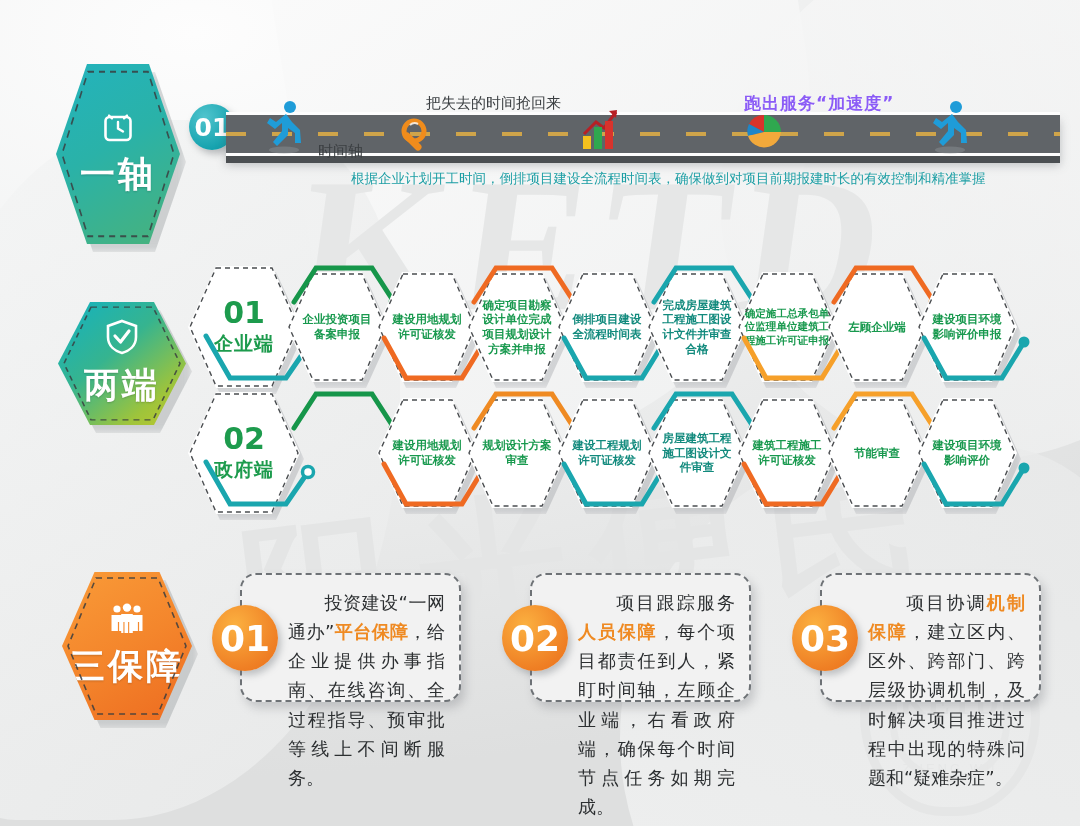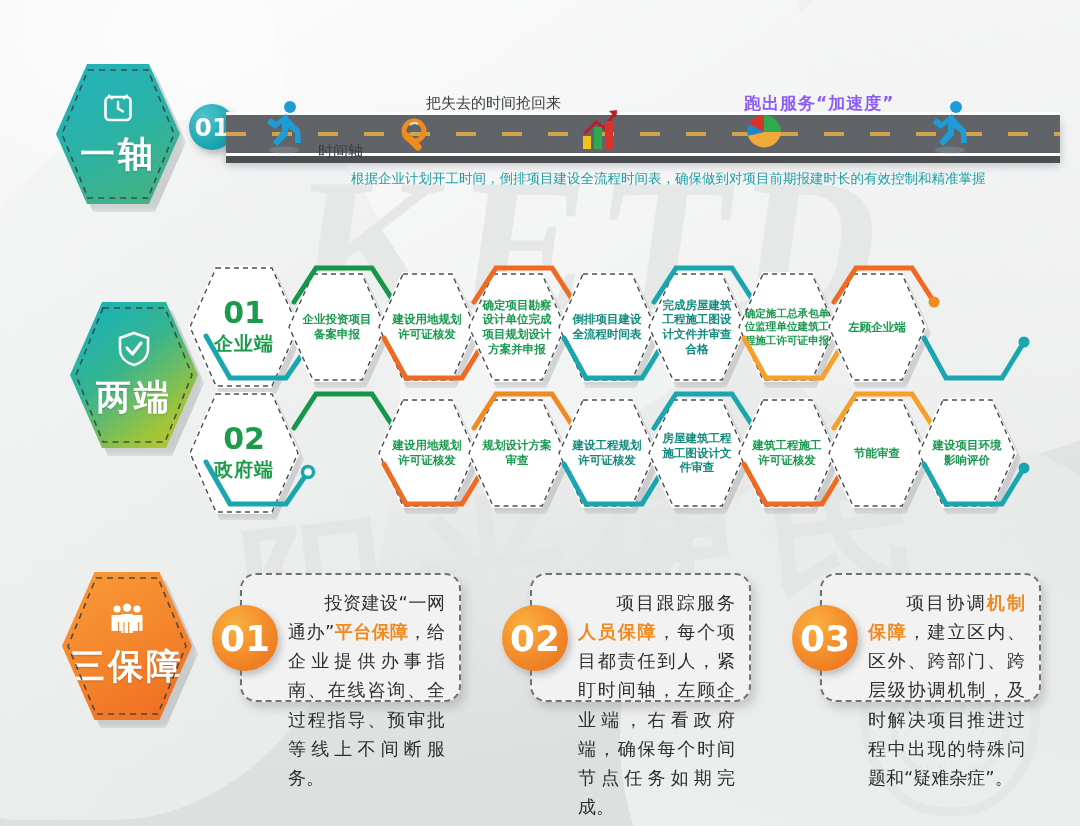--- a/index.html
+++ b/index.html
@@ -237,21 +237,21 @@
   <div class="wm wm-ketd">KETD</div>
   <div class="wm wm-cn">阳光便民</div>
   <div class="seal">
     <div class="ring"></div>
     <div class="shield"></div>
     <div class="stxt">KETD</div>
     <div class="stxt2">ZHENG WU</div>
   </div>
 </div>
 
-<div class="bighex-wrap" style="left:56px; top:64px; width:124px; height:140px; z-index:4;">
+<div class="bighex-wrap" style="left:56px; top:64px; width:124px; height:180px; z-index:4;">
   <div class="bighex-shadow"></div>
   <div class="bighex" style="background:linear-gradient(150deg,#23b3bd 0%,#2ab2a8 45%,#49b27a 100%);">
     <span class="ico">
       <svg width="34" height="34" viewBox="0 0 34 34">
         <rect x="4.5" y="6" width="25" height="23" rx="4" fill="none" stroke="#fff" stroke-width="2.6"></rect>
         <circle cx="17" cy="17.5" r="0" fill="#fff"></circle>
         <path d="M17 11 L17 17.5 L22 20.5" fill="none" stroke="#fff" stroke-width="2.4" stroke-linecap="round"></path>
         <path d="M8 4.5 L11 7.5 M26 4.5 L23 7.5" stroke="#fff" stroke-width="2.2" stroke-linecap="round"></path>
       </svg>
     </span>
@@ -312,21 +312,21 @@
       <path d="M24 16 L14 24 L8 20 L5 25 L13 31 L20 25 L20 33 L11 44 L15 48 L26 37 L26 30 L33 35 L33 45 L39 45 L38 32 L30 24 Z" fill="#1f9cd8"></path>
     </svg>
   </span>
 
   <div class="tl-label" style="left:318px; top:94px;margin-top:48px;">时间轴</div>
   <div class="tl-label" style="left:426px; top:94px;">把失去的时间抢回来</div>
   <div class="tl-accent" style="left:744px; top:92px;">跑出服务“加速度”</div>
   <div class="tl-caption" style="left:328px; top:170px;margin-left:23px;">根据企业计划开工时间，倒排项目建设全流程时间表，确保做到对项目前期报建时长的有效控制和精准掌握</div>
 </div>
 
-<div class="bighex-wrap" style="left:70px; top:302px; width:128px; height:146px; z-index:4;">
+<div class="bighex-wrap" style="left:58px; top:302px; width:128px; height:123px; z-index:4;">
   <div class="bighex-shadow"></div>
   <div class="bighex" style="background:linear-gradient(140deg,#12b2c3 0%,#36b48f 42%,#9ec43b 78%,#c2c82a 100%);">
     <span class="ico">
       <svg width="36" height="38" viewBox="0 0 36 38">
         <path d="M18 3 L32 8 V19 C32 28 25 33 18 35 C11 33 4 28 4 19 V8 Z" fill="none" stroke="#fff" stroke-width="2.6"></path>
         <path d="M11 18 L16.5 24 L25 13" fill="none" stroke="#fff" stroke-width="3.2" stroke-linecap="round" stroke-linejoin="round"></path>
       </svg>
     </span>
     <span class="ttl">两端</span>
   </div>
@@ -443,20 +443,29 @@
     </div>
     <svg class="dashborder" viewBox="0 0 100 110" preserveAspectRatio="none">
       <polygon points="26,2 75,2 98,55 75,108 26,108 2,55" fill="none" stroke="#4a4d50" stroke-width="1.4" stroke-dasharray="5 4"></polygon>
     </svg>
   </div>
   <svg class="conn" style="left:828px; top:262px; width:116px; height:52px;" viewBox="0 0 116 52">
     <path d="M6 40 L28 6 L84 6 L106 40" fill="none" stroke="#ef6a22" stroke-width="5" stroke-linecap="round"></path>
     <circle cx="106" cy="40" r="5.5" fill="#ef8a22"></circle>
   </svg>
 
+  <div class="fhex" style="left:917px; top:272px;">
+    <div class="sh"></div>
+    <div class="bd">
+      <span class="lbl">建设项目环境影响评价申报</span>
+    </div>
+    <svg class="dashborder" viewBox="0 0 100 110" preserveAspectRatio="none">
+      <polygon points="26,2 75,2 98,55 75,108 26,108 2,55" fill="none" stroke="#4a4d50" stroke-width="1.4" stroke-dasharray="5 4"></polygon>
+    </svg>
+  </div>
   <svg class="conn" style="left:918px; top:330px; width:116px; height:56px;" viewBox="0 0 116 56">
     <path d="M6 8 L28 48 L84 48 L106 12" fill="none" stroke="#1aa6ae" stroke-width="5" stroke-linecap="round"></path>
     <circle cx="106" cy="12" r="5.5" fill="#1aa6ae"></circle>
   </svg>
 
   <div class="fhex idx" style="left:188px; top:392px;">
     <div class="sh"></div>
     <div class="bd">
       <span class="num">02</span>
       <span class="nm">政府端</span>

